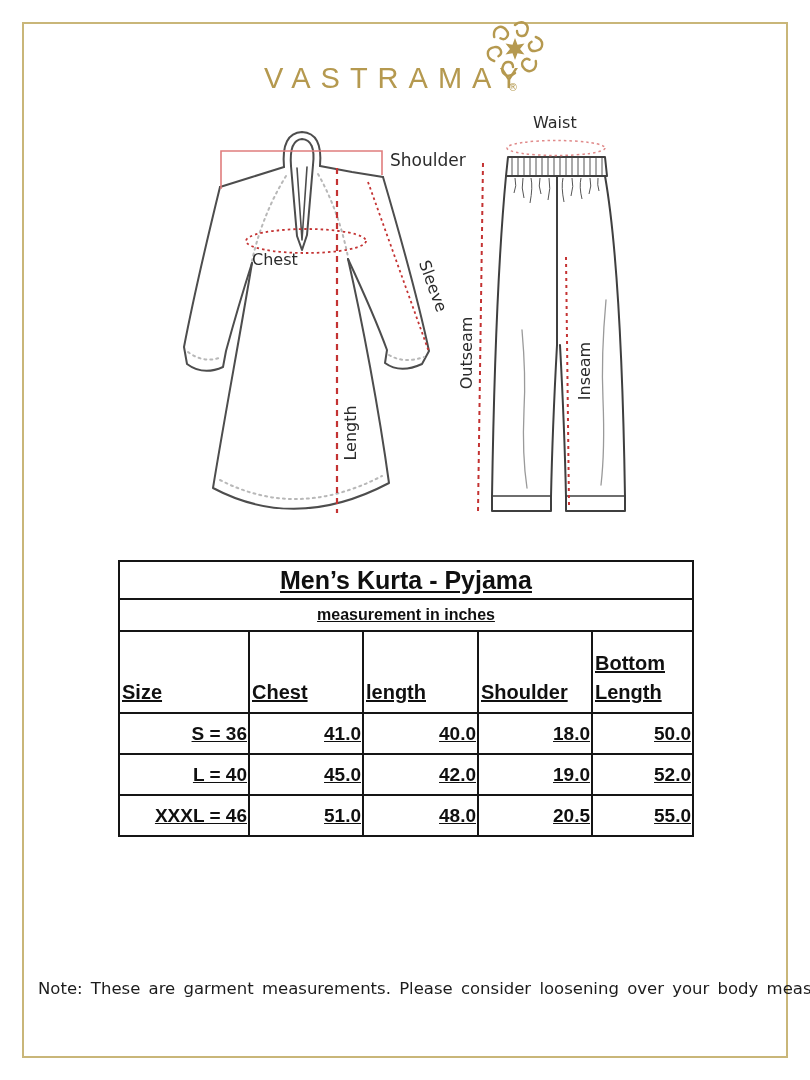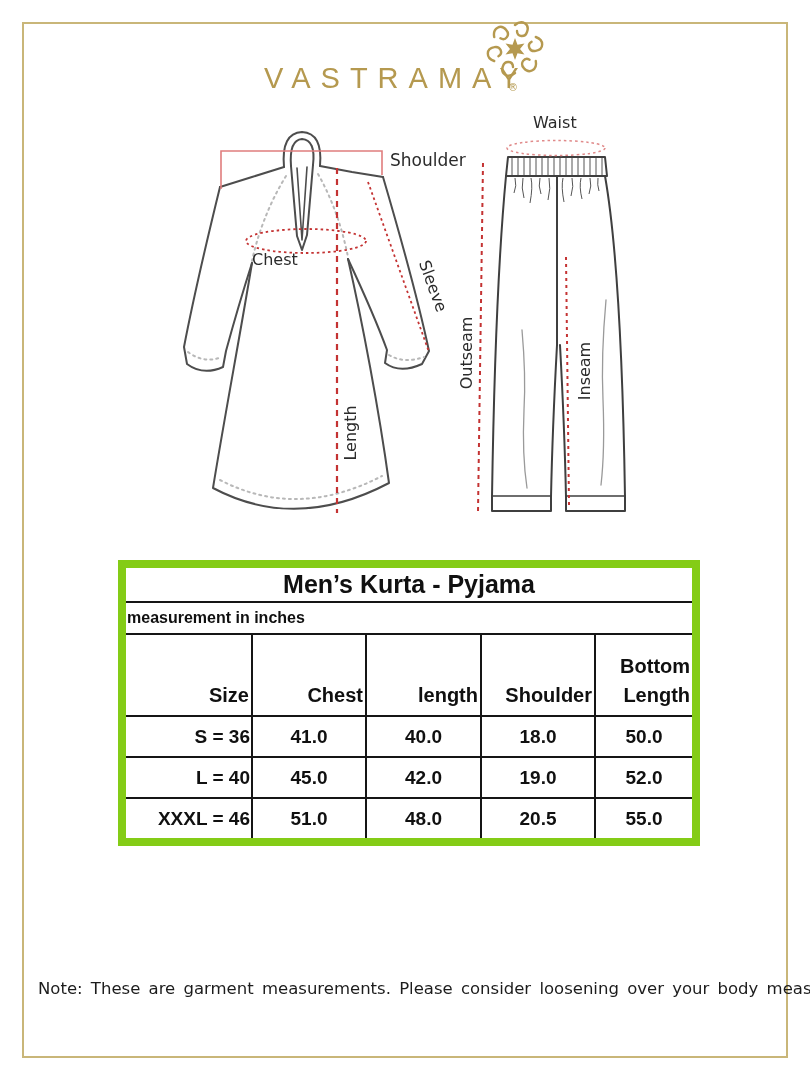--- a/index.html
+++ b/index.html
@@ -18,26 +18,26 @@
   
   .diagram{position:absolute;left:0;top:0;width:810px;height:560px;}
   .dlabel{position:absolute;font-size:16px;color:#2b2b2b;white-space:nowrap;}
   .dlabel.rot{transform:translate(-50%,-50%) rotate(-90deg);}
   .dlabel.rot-sleeve{transform:translate(-50%,-50%) rotate(70deg);}
 
   
   .size-table{position:absolute;left:118px;top:560px;border-collapse:collapse;
               table-layout:fixed;width:574px;font-family:"Liberation Sans",sans-serif;color:#101010;}
   .size-table td,.size-table th{border:2px solid #151515;}
-  .size-table{border:8px solid #84cc16;}
+  .size-table{border:2px solid #84cc16;text-decoration:underline;}
   .t-title{height:38px;text-align:center;font-weight:bold;font-size:25px;}
-  .t-sub{height:32px;text-align:left;font-weight:bold;font-size:16px;}
-  .t-head th{height:75px;vertical-align:bottom;text-align:right;
+  .t-sub{height:32px;text-align:center;font-weight:bold;font-size:16px;}
+  .t-head th{height:75px;vertical-align:bottom;text-align:left;
              font-weight:bold;font-size:20px;padding:0 2px 5px 2px;line-height:1.45;}
-  .size-table tbody td{height:37px;font-weight:bold;font-size:19px;text-align:center;}
+  .size-table tbody td{height:37px;font-weight:bold;font-size:19px;text-align:right;}
   .size-table tbody td.c-size{text-align:right;padding-left:5px;}
 
   
   .note{position:absolute;left:38px;right:36px;top:972px;text-align:right;
         font-size:16.5px;color:#1c1c1c;line-height:2.05;word-spacing:3px;}
   .note div{white-space:nowrap;}
 </style>
 </head>
 <body>
 

